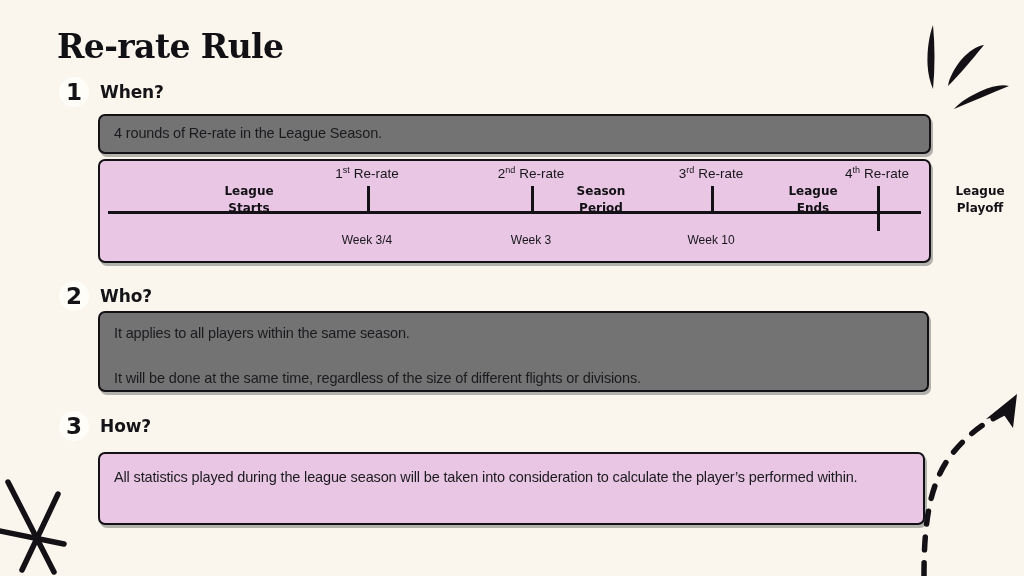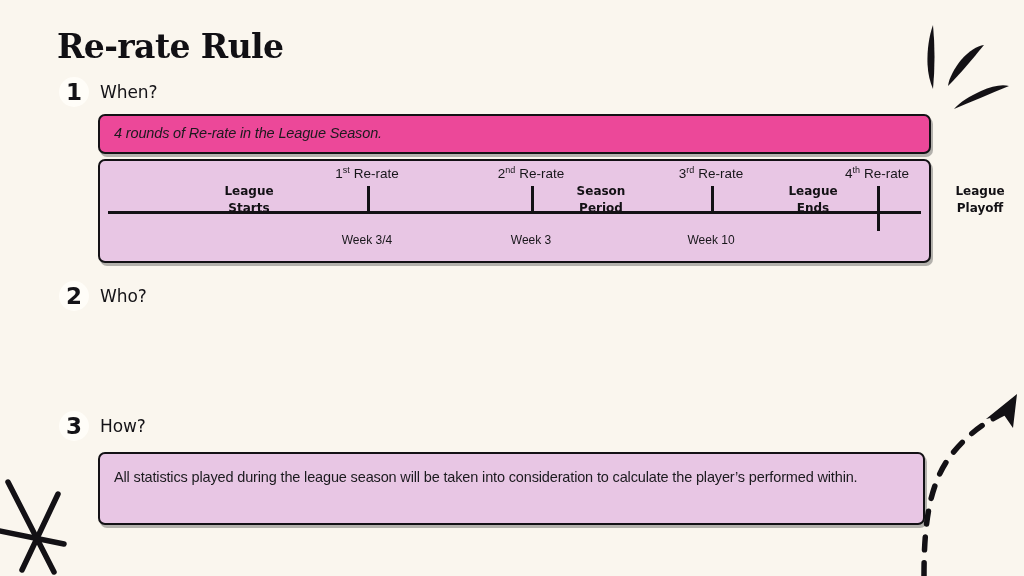--- a/index.html
+++ b/index.html
@@ -51,35 +51,35 @@
     align-items: center;
     justify-content: center;
     font-family: "DejaVu Sans", sans-serif;
     font-weight: bold;
     font-size: 23px;
     color: #141317;
     flex: none;
   }
   .section-label {
     font-family: "DejaVu Sans", sans-serif;
-    font-weight: normal;
+    font-weight: bold;
     font-size: 17px;
     color: #141317;
     letter-spacing: -0.1px;
   }
 
   
   .panel {
     position: absolute;
     border: 2.6px solid #131115;
     border-radius: 7px;
     box-sizing: border-box;
     box-shadow: 2px 3px 0 rgba(18,16,20,0.30);
   }
-  .panel.mint  { background: #ec4899; font-style: italic; }
+  .panel.mint  { background: #737373; }
   .panel.pink  { background: #E8C6E4; }
 
   .panel-text {
     font-family: "Liberation Sans", sans-serif;
     font-size: 14.5px;
     color: #1b1a1e;
     line-height: 1.35;
     letter-spacing: -0.15px;
   }
 
@@ -232,20 +232,24 @@
         <span>Re-rate</span>
       </div>
     </div>
   </div>
 
   <div class="section-head" style="left:59px; top:281px;">
     <div class="num-badge">2</div>
     <div class="section-label">Who?</div>
   </div>
 
+  <div class="panel mint" id="box-who">
+    <div class="panel-text">It applies to all players within the same season.</div>
+    <div class="panel-text">It will be done at the same time, regardless of the size of different flights or divisions.</div>
+  </div>
 
   <div class="section-head" style="left:59px; top:411px;">
     <div class="num-badge">3</div>
     <div class="section-label">How?</div>
   </div>
 
   <div class="panel pink" id="box-how">
     <div class="panel-text">All statistics played during the league season will be taken into consideration to calculate the player’s performed within.</div>
   </div>
 

